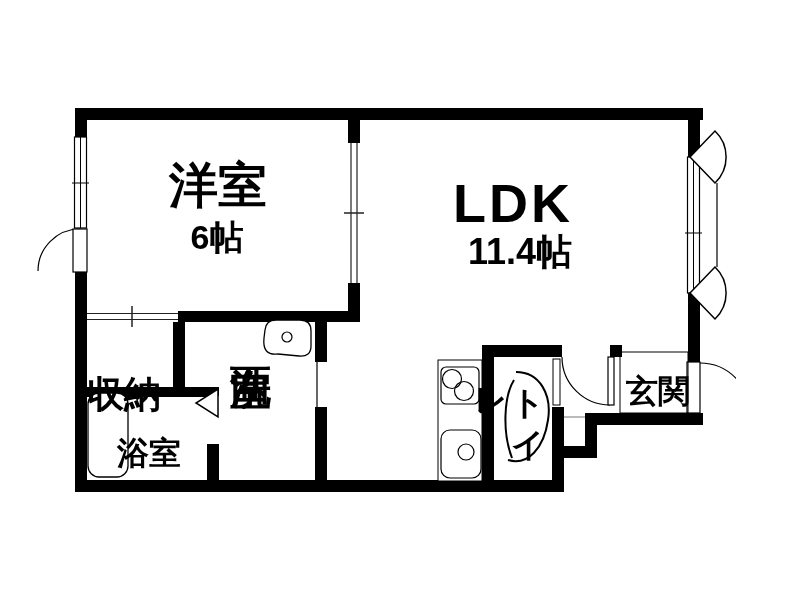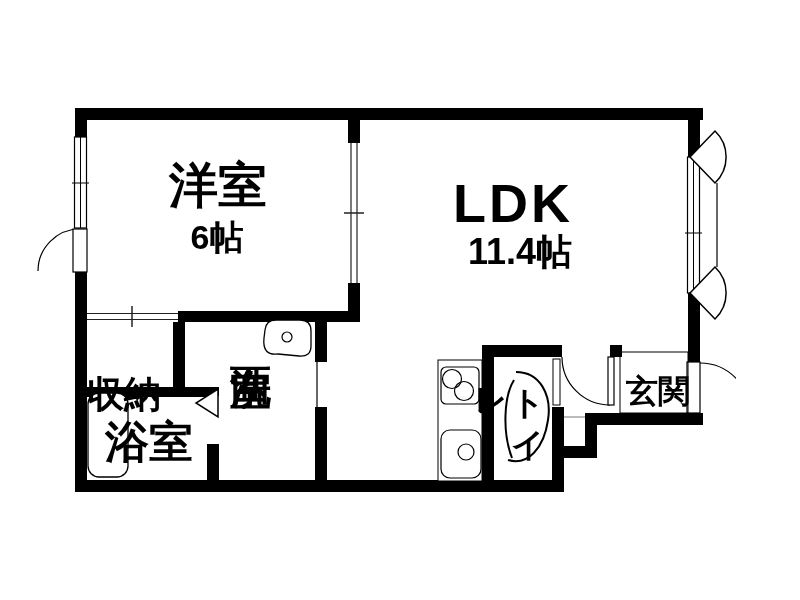--- a/index.html
+++ b/index.html
@@ -14,21 +14,21 @@
   }
   .label.vertical{
     writing-mode:vertical-rl;text-orientation:upright;white-space:normal;
     text-align:start;
   }
   #lbl-western-name{left:148px;top:159px;width:140px;font-size:49px;}
   #lbl-western-size{left:152px;top:219px;width:130px;font-size:34px;}
   #lbl-ldk-name{left:428px;top:174px;width:170px;font-size:54px;letter-spacing:3px;}
   #lbl-ldk-size{left:415px;top:232px;width:210px;font-size:36px;}
   #lbl-storage{left:80px;top:333px;width:88px;font-size:37px;margin-top:42px;}
-  #lbl-bathroom{left:97px;top:418px;width:104px;font-size:44px;}
+  #lbl-bathroom{left:97px;top:436px;width:104px;font-size:32px;}
   #lbl-washroom{left:227px;top:334px;width:48px;height:150px;font-size:41px;line-height:48px;}
   #lbl-toilet{left:511px;top:365px;width:36px;height:120px;font-size:33px;line-height:37px;letter-spacing:3px;}
   #lbl-entrance{left:620px;top:374px;width:76px;font-size:32px;}
 </style>
 </head>
 <body>
 
 <div id="stage">
 
   <svg id="plan-svg" width="800" height="600" viewBox="0 0 800 600">

